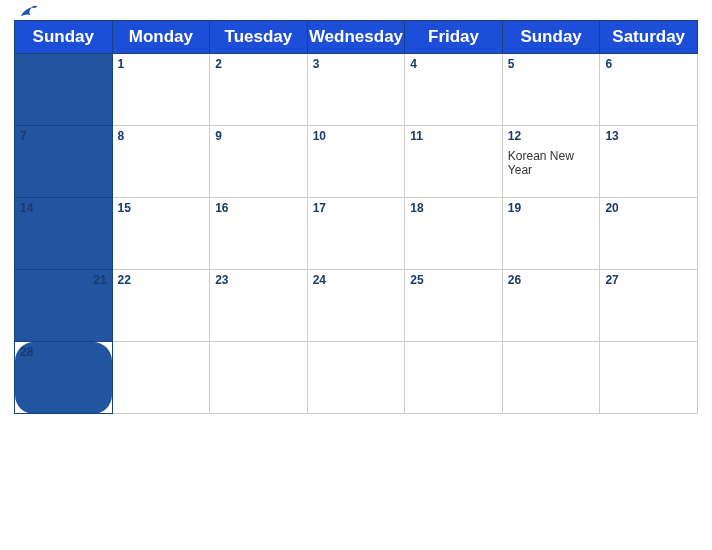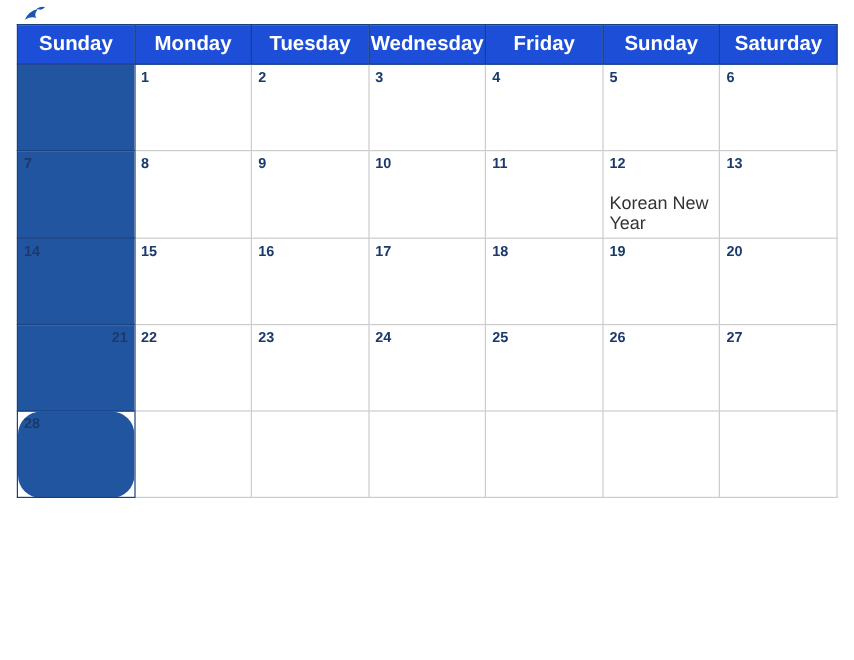--- a/index.html
+++ b/index.html
@@ -77,23 +77,23 @@
       padding: 3px 5px;
       background: #fff;
     }
     .date-num {
       font-size: 12px;
       color: #1a3a6b;
       font-weight: bold;
       display: block;
     }
     .event-label {
-      font-size: 15px;
+      font-size: 12px;
       color: #333;
-      margin-top: 18px;
+      margin-top: 6px;
       display: block;
     }
     
     .week-row td:first-child {
       background-color: #2155a0;
       border-color: #1a4080;
     }
   </style>
 </head>
 <body>

